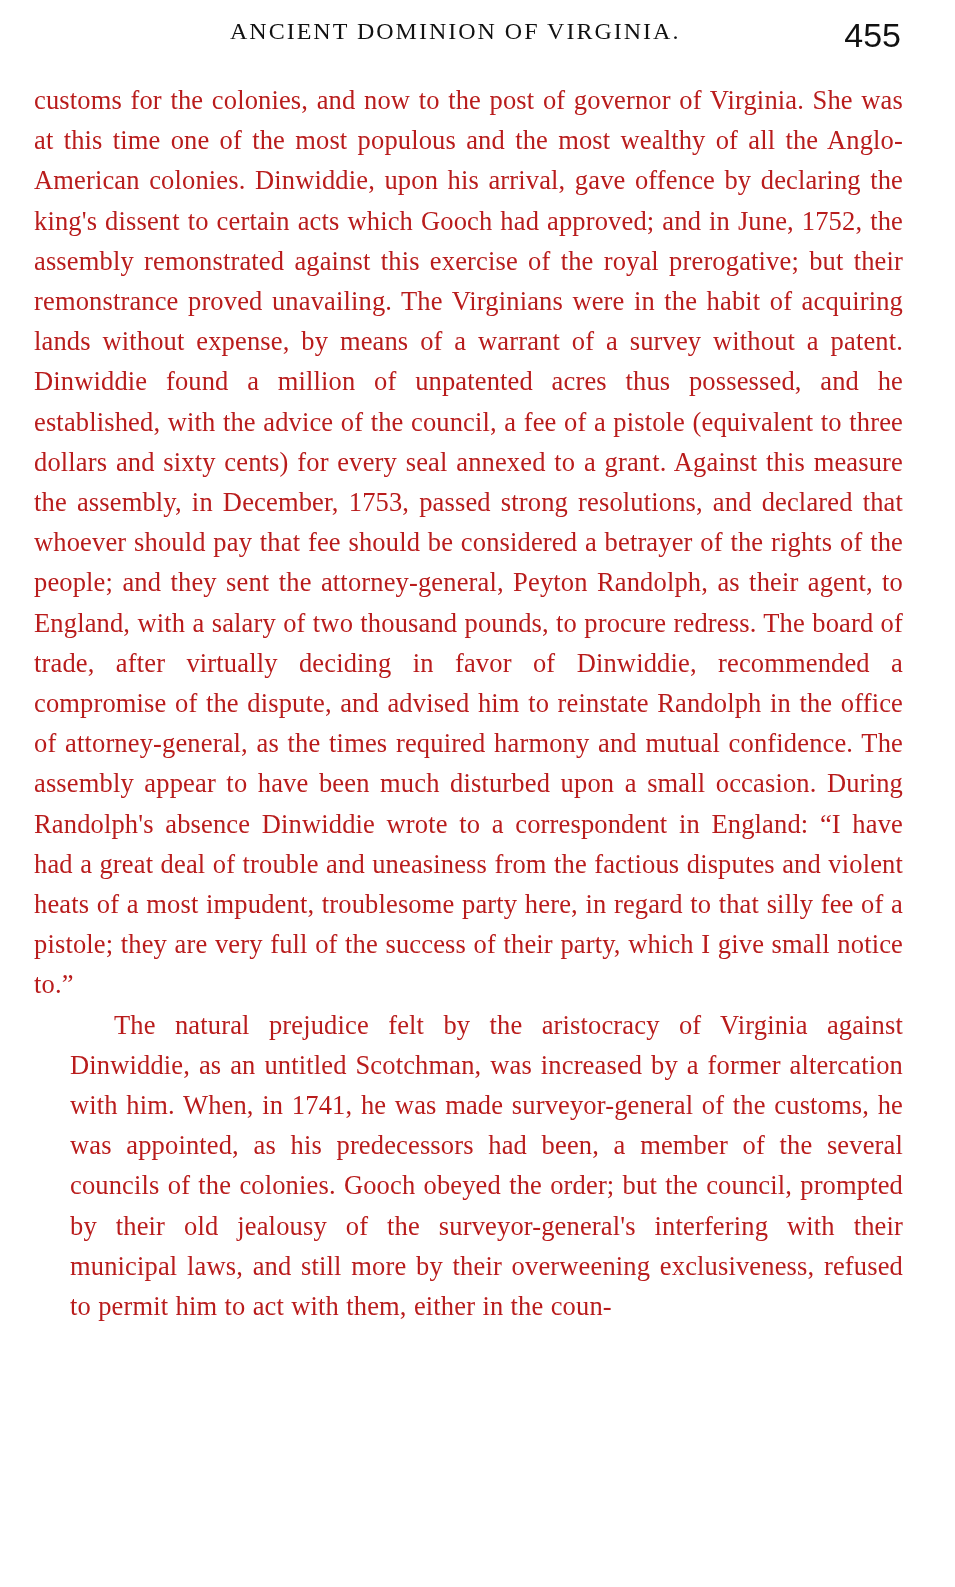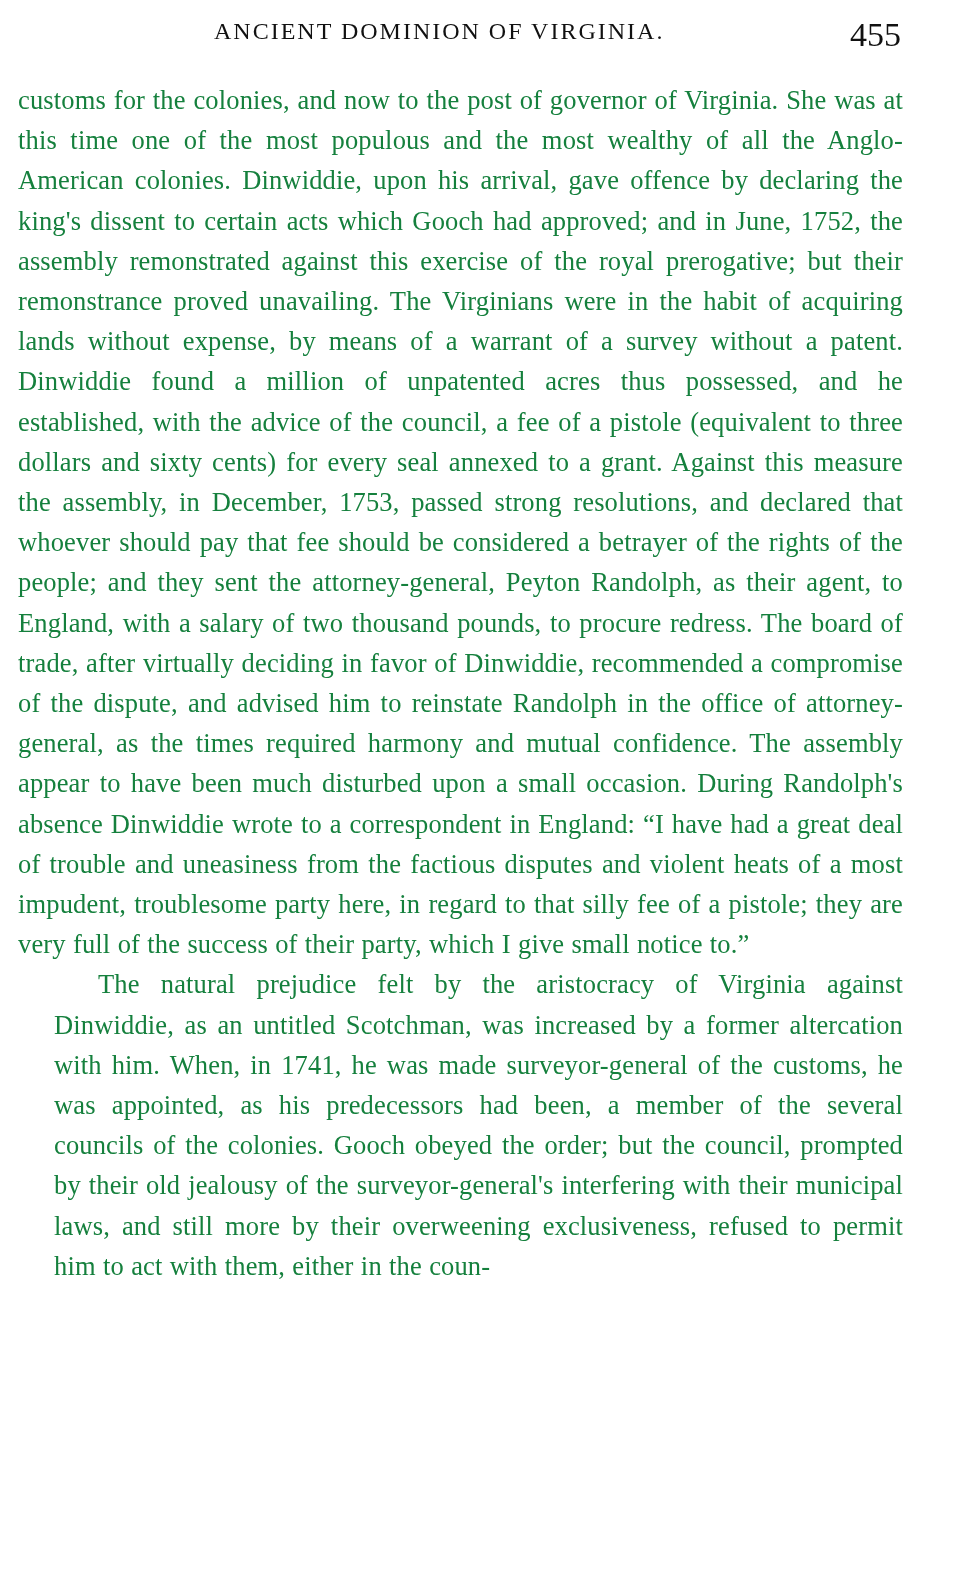--- a/index.html
+++ b/index.html
@@ -11,21 +11,21 @@
     width: 955px;
     height: 1587px;
     font-family: "Liberation Serif", serif;
     color: #1a1a1a;
   }
   .page {
     position: relative;
     width: 955px;
     height: 1587px;
     box-sizing: border-box;
-    padding: 18px 50px 10px 16px;
+    padding: 18px 50px 10px 32px;
   }
   .running-head {
     display: flex;
     align-items: baseline;
     justify-content: flex-start;
     position: relative;
     height: 46px;
     margin: 0 0 16px 0;
   }
   .running-head-title {
@@ -37,30 +37,30 @@
     font-variant: small-caps;
     text-transform: uppercase;
     color: #111;
     white-space: nowrap;
   }
   .page-number {
     position: absolute;
     right: 4px;
     top: -2px;
     font-size: 34px;
-    font-family: Liberation Serif, serif;
+    font-family: Liberation Sans, sans-serif;
     color: #111;
     letter-spacing: 0px;
   }
   .body-text {
     font-size: 26.5px;
     line-height: 40.2px;
     text-align: justify;
     text-justify: inter-word;
-    color: #15803d;
+    color: #b91c1c;
     padding: 0 2px 0 2px;
     hyphens: none;
   }
   .body-text p {
     margin: 0;
   }
   .body-text p.indent {
     text-indent: 44px;
   }
   .body-text p + p {

